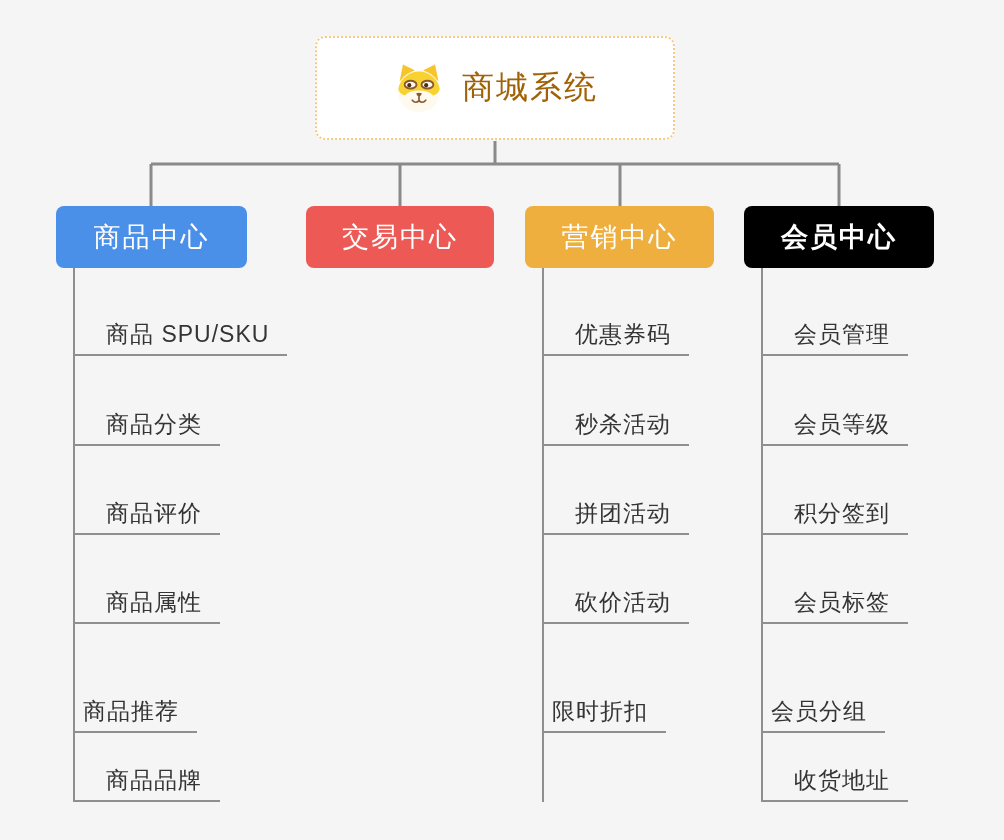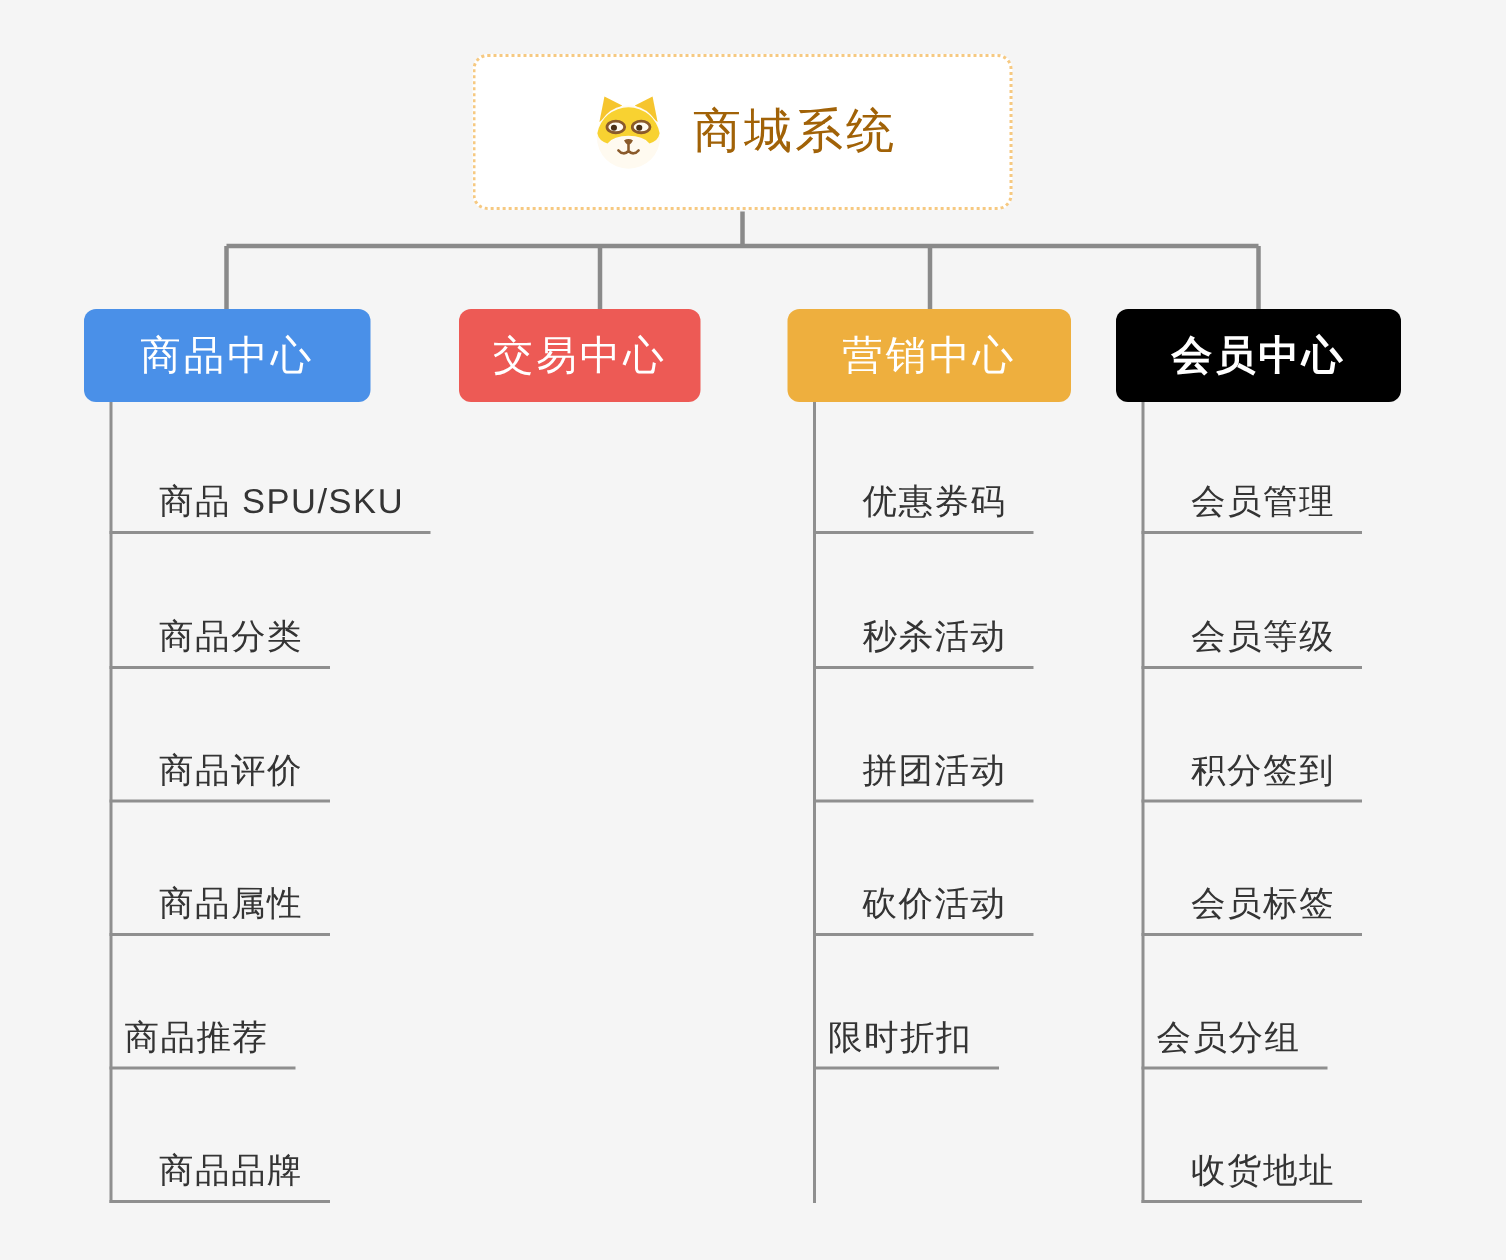--- a/index.html
+++ b/index.html
@@ -43,21 +43,21 @@
     cursor:default;
     text-align:center;
   }
   .branch-label{
     font-size:27px;
     letter-spacing:2px;
     color:#ffffff;
     white-space:nowrap;
   }
   .bn0{left:56px;width:191px;}
-  .bn1{left:306px;width:161px;}
+  .bn1{left:306px;width:188px;}
   .bn2{left:525px;width:189px;}
   .bn3{left:744px;width:190px;}
   
   .leaf-column{
     position:absolute;top:268px;height:534px;width:250px;
     border-left:2px solid #8f8f8f;
     box-sizing:border-box;
   }
   .lc0{left:73px;}
   .lc1{left:322px;}
@@ -72,21 +72,21 @@
     letter-spacing:1px;
     line-height:28px;
     color:#343434;
     white-space:nowrap;
     cursor:default;
   }
   .li0{top:52px;}
   .li1{top:142px;}
   .li2{top:231px;text-align:right;}
   .li3{top:320px;}
-  .li4{top:409px;padding-left:10px;}
+  .li4{top:429px;padding-left:10px;}
   .li5{top:498px;}
 </style>
 </head>
 <body>
 
 <div class="canvas">
 
   <svg class="connectors" viewBox="0 0 1004 840" xmlns="http://www.w3.org/2000/svg">
     <path d="M495 141 V164 M151 164 H839 M151 164 V206 M400 164 V206 M620 164 V206 M839 164 V206" fill="none" stroke="#8a8a8a" stroke-width="3"></path>
   </svg>

